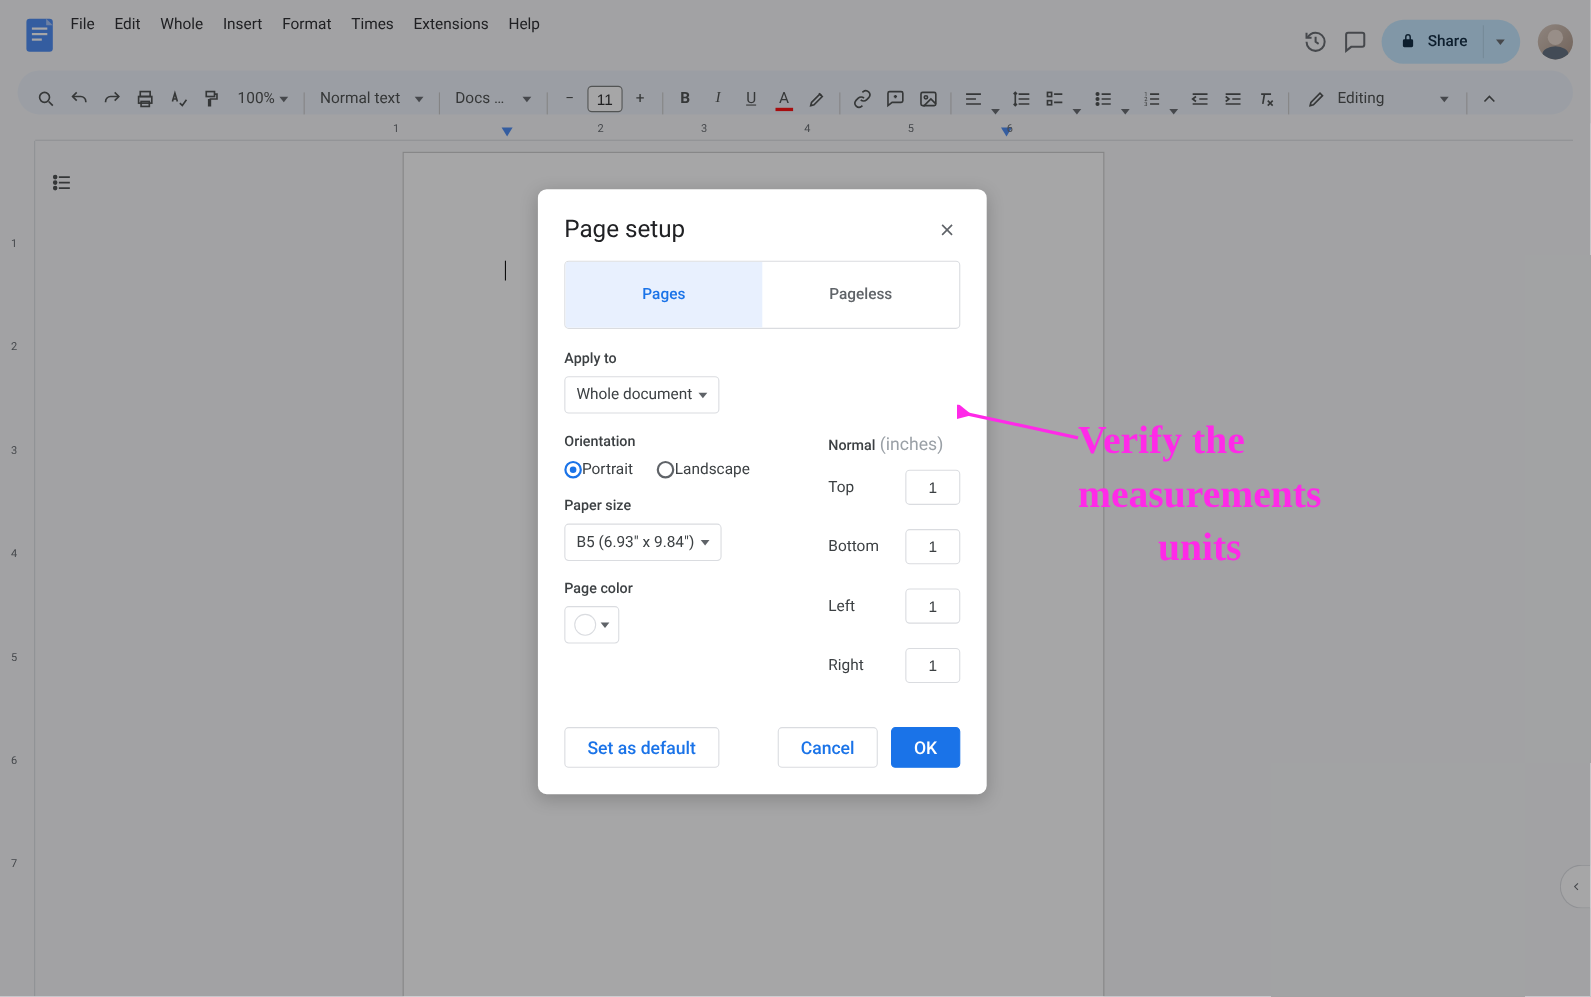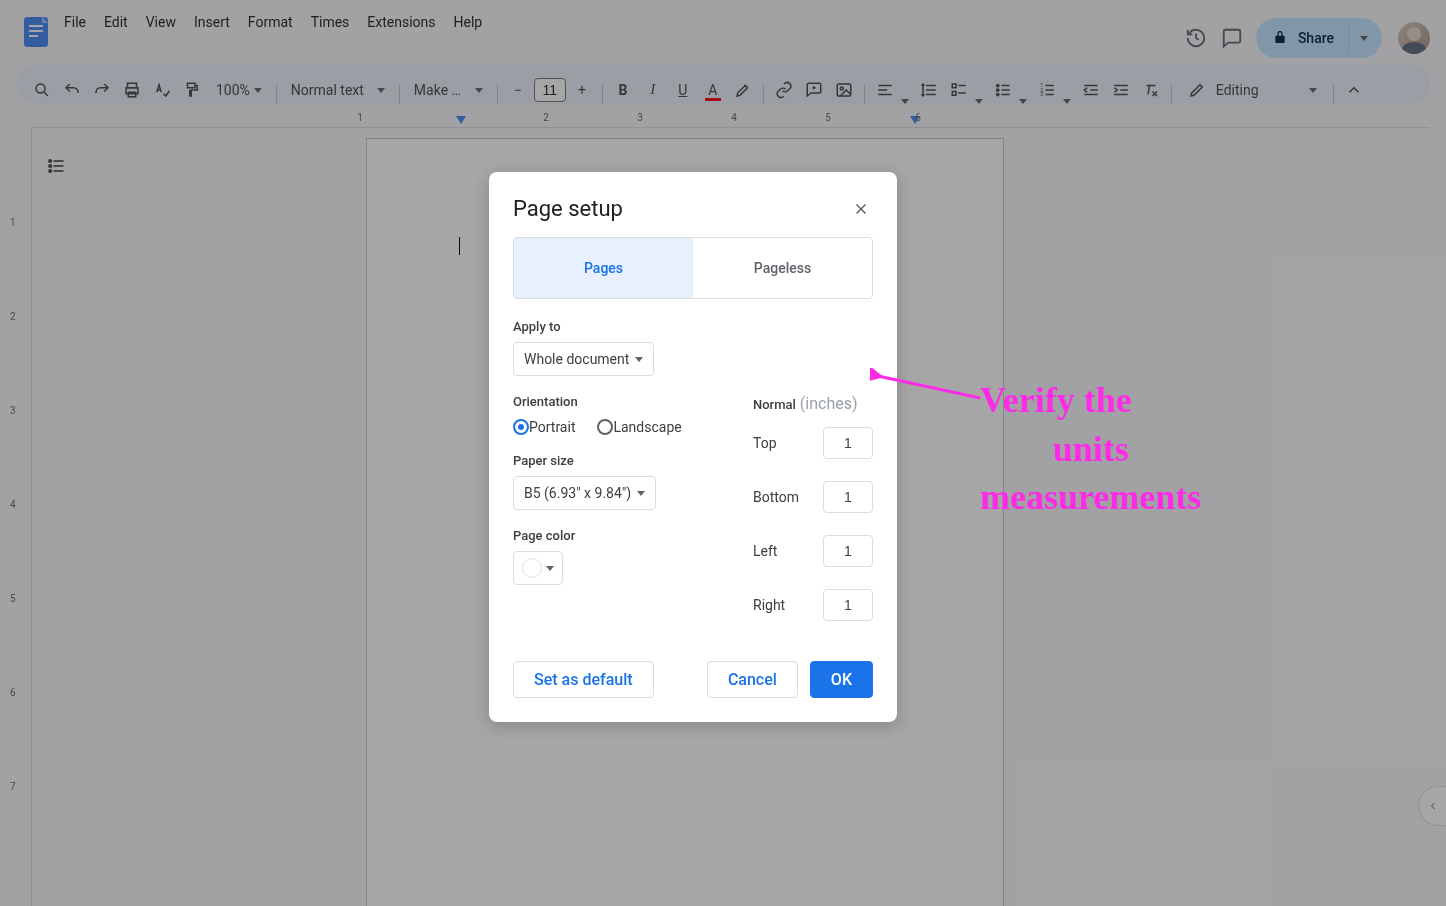--- a/index.html
+++ b/index.html
@@ -114,21 +114,21 @@
           <rect x="11" y="11" width="14" height="2" fill="#fff"></rect>
           <rect x="11" y="16" width="14" height="2" fill="#fff"></rect>
           <rect x="11" y="21" width="9" height="2" fill="#fff"></rect>
           <path d="M24 3 L30 9 L24 9 Z" fill="#a1c2fa"></path>
         </svg>
     </div>
     <div class="title-area">
       <div class="menubar">
         <span class="menu-item">File</span>
         <span class="menu-item">Edit</span>
-        <span class="menu-item">View</span>
+        <span class="menu-item">Whole</span>
         <span class="menu-item">Insert</span>
         <span class="menu-item">Format</span>
         <span class="menu-item">Times</span>
         <span class="menu-item">Extensions</span>
         <span class="menu-item">Help</span>
       </div>
     </div>
     <div class="header-right">
       <span class="hicon">
           <svg viewBox="0 0 24 24" width="22" height="22" fill="none" stroke="currentColor" stroke-width="2">
@@ -197,21 +197,21 @@
         <span>100%</span>
         <span class="caret"></span>
       </div>
     <div class="tsep"></div>
     <div class="tsel" style="width:110px;justify-content:space-between">
         <span>Normal text</span>
         <span class="caret"></span>
       </div>
     <div class="tsep"></div>
     <div class="tsel" style="width:85px;justify-content:space-between">
-        <span>Make …</span>
+        <span>Docs …</span>
         <span class="caret"></span>
       </div>
     <div class="tsep"></div>
     <div class="fontsize-group">
       <span class="tbtn">−</span>
       <input class="fontsize-input" value="11" style="">
       <span class="tbtn">+</span>
     </div>
     <div class="tsep"></div>
     <span class="tbtn" style="font-weight:700">B</span>
@@ -446,17 +446,17 @@
     <svg width="120" height="40">
       <defs>
           <marker id="ah" markerWidth="10" markerHeight="10" refX="2" refY="5" orient="auto">
             <path d="M10 0 L0 5 L10 10 z" fill="#ff29e8"></path>
           </marker>
         </defs>
       <line x1="110" y1="30" x2="8" y2="8" stroke="#ff29e8" stroke-width="3" marker-end="url(#ah)"></line>
     </svg>
     <div class="text">
       <div>Verify the</div>
+      <div>measurements</div>
       <div style="text-align:center">units</div>
-      <div>measurements</div>
     </div>
   </div>
 </div>
 
 </body></html>

